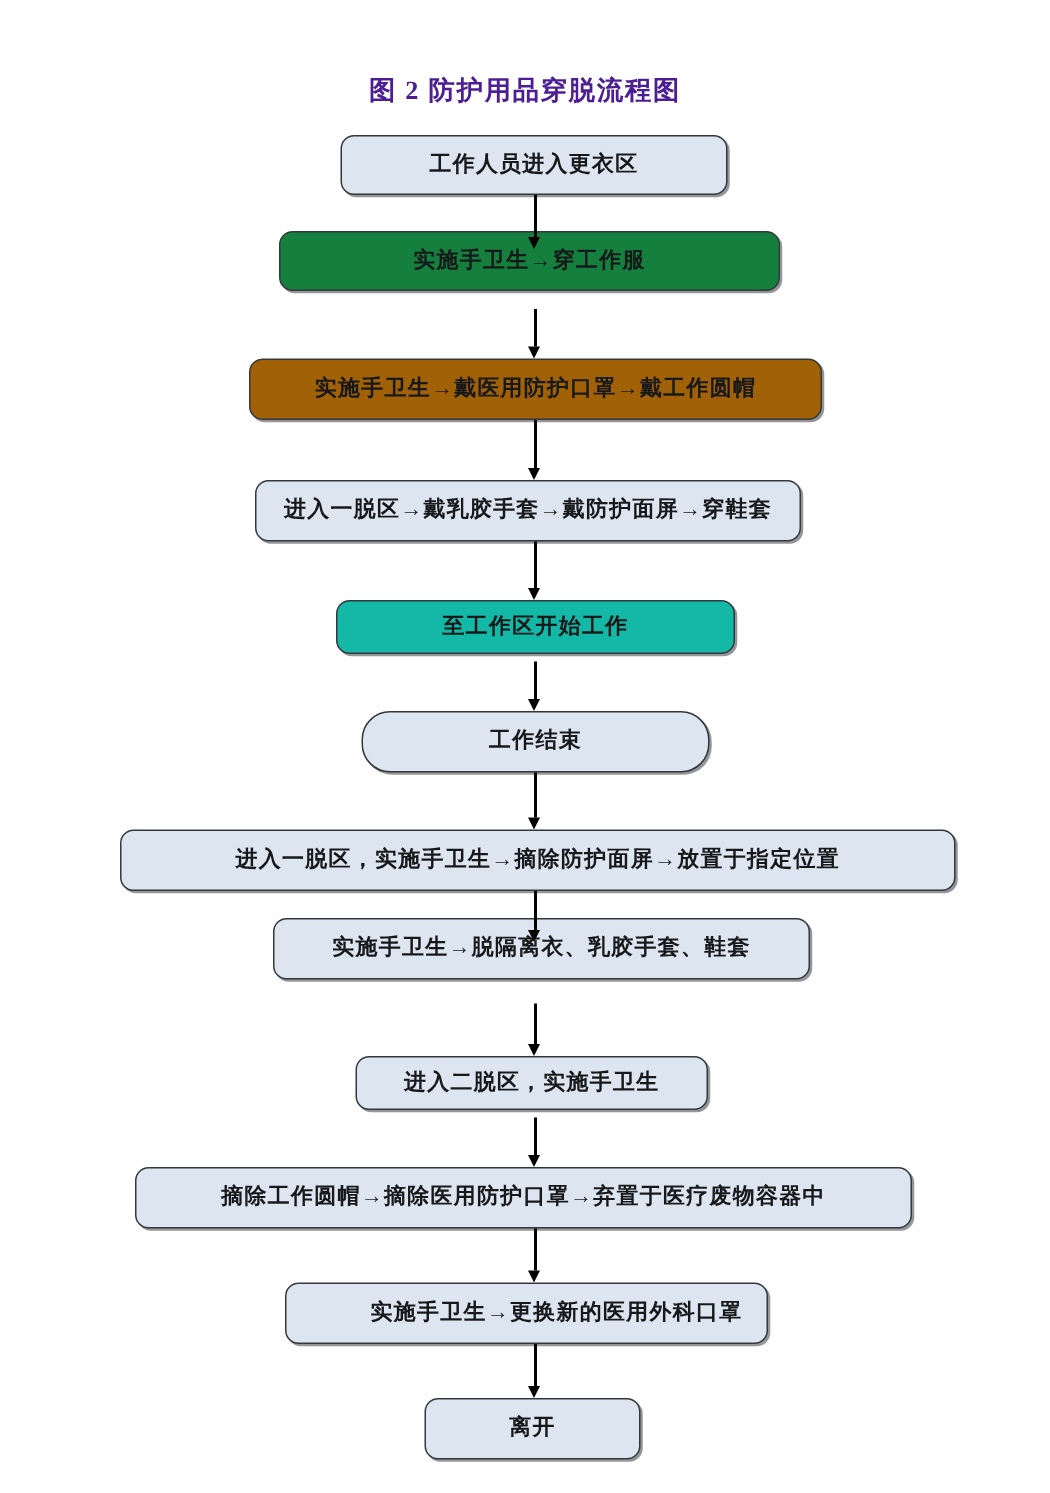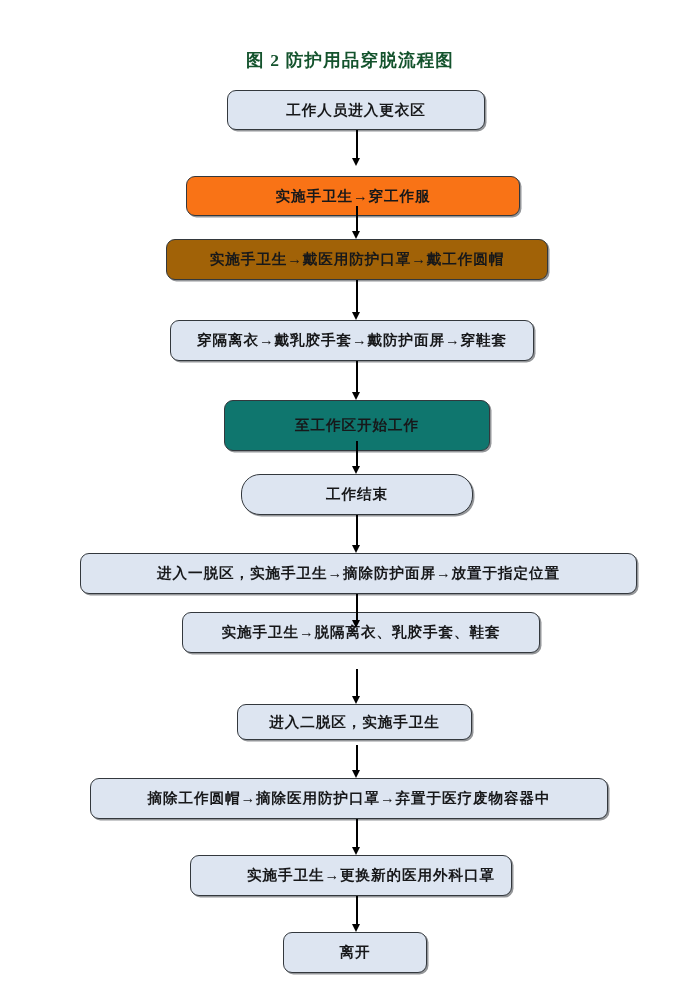--- a/index.html
+++ b/index.html
@@ -27,21 +27,21 @@
   .chart-title {
     position: absolute;
     left: 0;
     top: 48px;
     width: 700px;
     text-align: center;
     font-size: 17.5px;
     font-weight: bold;
     letter-spacing: 1.2px;
     font-family: "Liberation Serif", "DejaVu Serif", serif;
-    color: #14532d;
+    color: #4c1d95;
     white-space: nowrap;
   }
 
   
   .node {
     position: absolute;
     box-sizing: border-box;
     background: #dde5f1;
     border: 1.3px solid #33383d;
     border-radius: 9px;
@@ -89,30 +89,30 @@
 <body>
 
 <div id="flowchart">
 
   <div class="chart-title">图 2  防护用品穿脱流程图</div>
 
   <div id="nodes-layer">
       <div class="node" style="left: 227px; top: 90px; width: 258px; height: 40px; background: rgb(221, 229, 241); border-color: rgb(51, 56, 61);">
         <span class="node-label">工作人员进入更衣区</span>
       </div>
-      <div class="node" style="left: 186px; top: 176px; width: 334px; height: 40px; background: #f97316; border-color: rgb(51, 56, 61);">
+      <div class="node" style="left: 186px; top: 154px; width: 334px; height: 40px; background: #15803d; border-color: rgb(51, 56, 61);">
         <span class="node-label">实施手卫生→穿工作服</span>
       </div>
       <div class="node" style="left: 166px; top: 239px; width: 382px; height: 41px; background: #a16207; border-color: rgb(51, 56, 61);">
         <span class="node-label">实施手卫生→戴医用防护口罩→戴工作圆帽</span>
       </div>
       <div class="node" style="left: 170px; top: 320px; width: 364px; height: 41px; background: rgb(221, 229, 241); border-color: rgb(51, 56, 61);">
-        <span class="node-label">穿隔离衣→戴乳胶手套→戴防护面屏→穿鞋套</span>
+        <span class="node-label">进入一脱区→戴乳胶手套→戴防护面屏→穿鞋套</span>
       </div>
-      <div class="node" style="left: 224px; top: 400px; width: 266px; height: 51px; background: #0f766e; border-color: rgb(51, 56, 61);">
+      <div class="node" style="left: 224px; top: 400px; width: 266px; height: 36px; background: #14b8a6; border-color: rgb(51, 56, 61);">
         <span class="node-label">至工作区开始工作</span>
       </div>
       <div class="node" style="left: 241px; top: 474px; width: 232px; height: 41px; background: rgb(221, 229, 241); border-color: rgb(51, 56, 61); border-radius: 19px;">
         <span class="node-label">工作结束</span>
       </div>
       <div class="node" style="left: 80px; top: 553px; width: 557px; height: 41px; background: rgb(221, 229, 241); border-color: rgb(51, 56, 61);">
         <span class="node-label">进入一脱区，实施手卫生→摘除防护面屏→放置于指定位置</span>
       </div>
       <div class="node" style="left: 182px; top: 612px; width: 358px; height: 41px; background: rgb(221, 229, 241); border-color: rgb(51, 56, 61);">
         <span class="node-label">实施手卫生→脱隔离衣、乳胶手套、鞋套</span>

